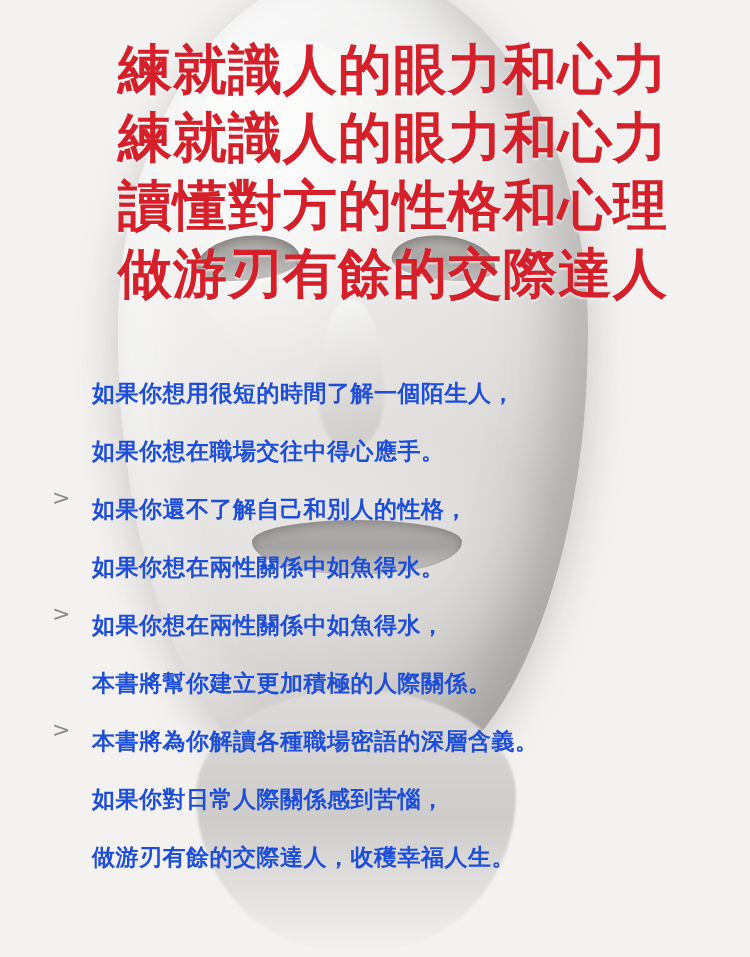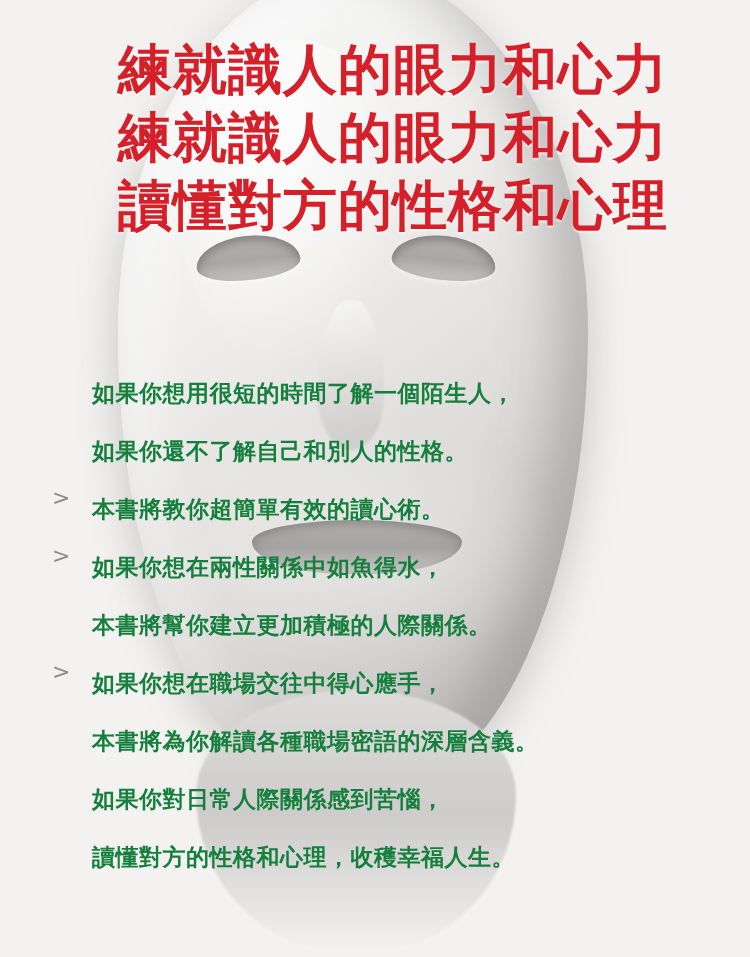--- a/index.html
+++ b/index.html
@@ -149,21 +149,21 @@
     width: 22px;
     color: #8d8b89;
     font-size: 22px;
     font-family: "DejaVu Sans", "Liberation Sans", sans-serif;
     line-height: 28px;
   }
   .line {
     font-family: "DejaVu Sans", "Liberation Sans", sans-serif;
     font-size: 23px;
     font-weight: bold;
-    color: #15803d;
+    color: #1d4ed8;
     line-height: 58px;
     white-space: nowrap;
     letter-spacing: 0.5px;
   }
 </style>
 </head>
 <body>
 
 <div class="page">
 
@@ -176,47 +176,48 @@
     <div class="mask-nose"></div>
     <div class="mask-cheek"></div>
     <div class="mask-mouth"></div>
     <div class="mask-chin"></div>
   </div>
 
   <div class="headline">
     <div class="headline-line">練就識人的眼力和心力</div>
     <div class="headline-line">練就識人的眼力和心力</div>
     <div class="headline-line">讀懂對方的性格和心理</div>
+    <div class="headline-line">做游刃有餘的交際達人</div>
   </div>
 
   <div class="body-list">
 
     <div class="block">
 
       <div class="line">如果你想用很短的時間了解一個陌生人，</div>
-      <div class="line">如果你還不了解自己和別人的性格。</div>
+      <div class="line">如果你想在職場交往中得心應手。</div>
     </div>
 
     <div class="block">
       <span class="bullet">&gt;</span>
-      <div class="line">本書將教你超簡單有效的讀心術。</div>
+      <div class="line">如果你還不了解自己和別人的性格，</div>
+      <div class="line">如果你想在兩性關係中如魚得水。</div>
     </div>
 
     <div class="block">
       <span class="bullet">&gt;</span>
       <div class="line">如果你想在兩性關係中如魚得水，</div>
       <div class="line">本書將幫你建立更加積極的人際關係。</div>
     </div>
 
     <div class="block">
       <span class="bullet">&gt;</span>
-      <div class="line">如果你想在職場交往中得心應手，</div>
       <div class="line">本書將為你解讀各種職場密語的深層含義。</div>
     </div>
 
     <div class="block">
 
       <div class="line">如果你對日常人際關係感到苦惱，</div>
-      <div class="line">讀懂對方的性格和心理，收穫幸福人生。</div>
+      <div class="line">做游刃有餘的交際達人，收穫幸福人生。</div>
     </div>
 
   </div>
 </div>
 
 </body></html>

